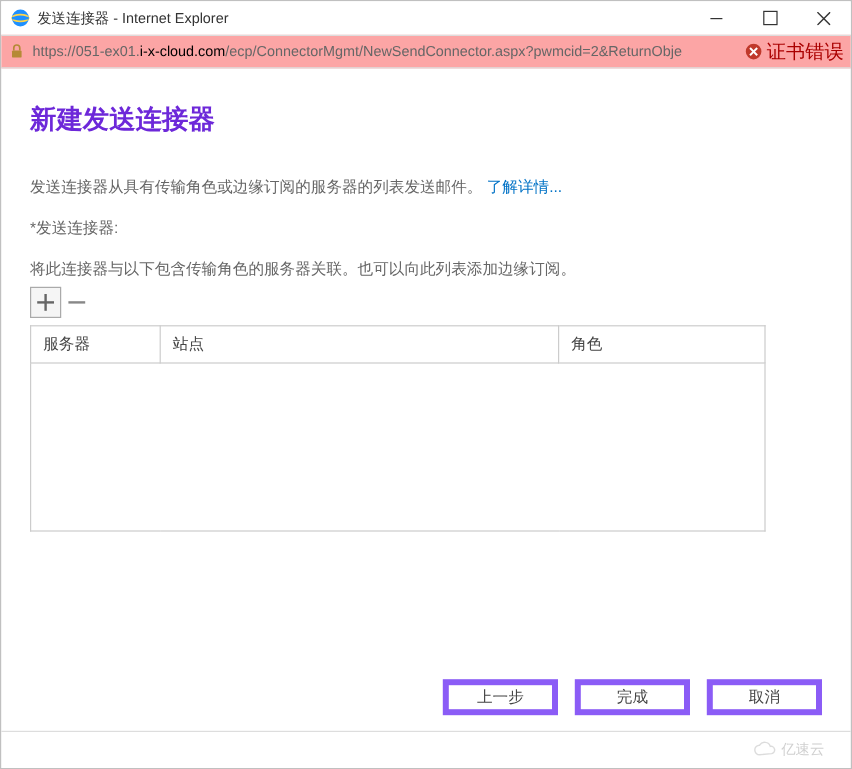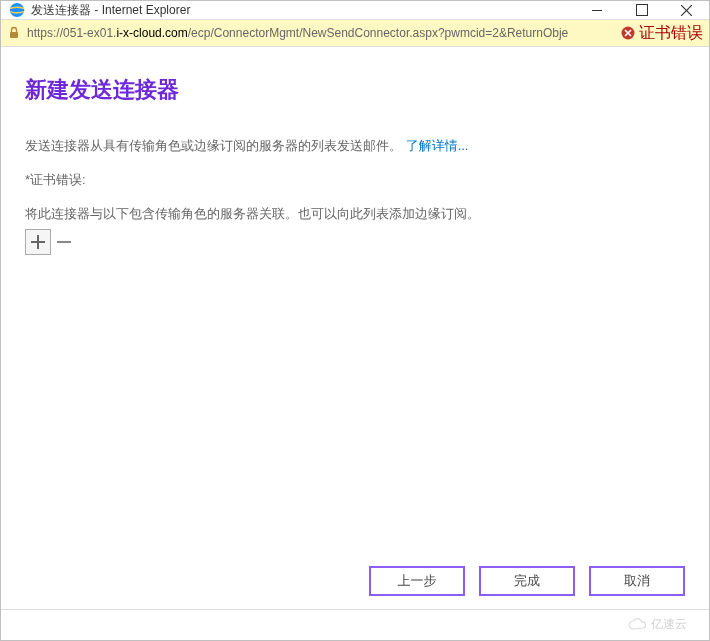--- a/index.html
+++ b/index.html
@@ -8,42 +8,42 @@
       font-size: 13px;
       background: #fff;
       width: 710px;
       height: 641px;
       position: relative;
       border: 1px solid #c0c0c0;
       overflow: hidden;
     }
     
     .titlebar {
-      height: 18px;
+      height: 28px;
       display: flex;
       align-items: center;
       padding: 0 0 0 8px;
       background: #fff;
     }
     .titlebar .ie-icon {
       width: 16px; height: 16px; margin-right: 6px;
     }
     .titlebar .title { flex: 0 0 auto; color: #333; font-size: 12px; }
     .titlebar .spacer { flex: 1; }
     .win-controls { display: flex; height: 100%; }
     .win-btn {
       width: 45px; display: flex; align-items: center; justify-content: center;
       cursor: pointer; font-family: Arial;
     }
     .win-min::before { content: ""; display:block; width:10px; height:1px; background:#333; }
     .win-max::before { content: ""; display:block; width:10px; height:10px; border:1px solid #333; }
     
     .urlbar {
       height: 28px;
-      background: #fef9c3;
+      background: #fca5a5;
       border-top: 1px solid #ddd;
       border-bottom: 1px solid #ddd;
       display: flex;
       align-items: center;
       padding: 0 6px;
       font-size: 12px;
       gap: 6px;
     }
     .lock-icon { width:14px; height:14px; flex-shrink:0; }
     .url-text { flex: 1; white-space: nowrap; overflow: hidden; color: #666; }
@@ -108,21 +108,21 @@
     
     .footer {
       position: absolute;
       bottom: 44px;
       right: 24px;
       display: flex;
       gap: 14px;
     }
     .btn {
       width: 96px; height: 30px;
-      border: 2px solid #8b5cf6;
+      border: 5px solid #8b5cf6;
       background: #fff;
       color: #444;
       font-size: 13px;
       cursor: pointer;
       display:flex; align-items:center; justify-content:center;
     }
     
     .watermark {
       position: absolute;
       right: 2px; bottom: 2px;
@@ -178,32 +178,51 @@
 </div>
 
 <div class="content">
   <h1 class="page-title">新建发送连接器</h1>
 
   <p class="desc">
     <span>发送连接器从具有传输角色或边缘订阅的服务器的列表发送邮件。</span>
     <a href="#">了解详情...</a>
   </p>
 
-  <p class="label">*证书错误:</p>
+  <p class="label">*发送连接器:</p>
   <p class="subdesc">将此连接器与以下包含传输角色的服务器关联。也可以向此列表添加边缘订阅。</p>
 
   <div class="tbl-toolbar">
     <div class="icon-btn add">
       <span class="plus"></span>
     </div>
     <div class="icon-btn remove">
       <span class="minus"></span>
     </div>
   </div>
 
+  <table class="grid">
+    <colgroup>
+      <col style="width:108px">
+      <col style="width:332px">
+      <col style="width:172px">
+    </colgroup>
+    <thead>
+      <tr>
+        <th>服务器</th>
+        <th>站点</th>
+        <th>角色</th>
+      </tr>
+    </thead>
+    <tbody>
+      <tr>
+        <td class="empty" colspan="3"></td>
+      </tr>
+    </tbody>
+  </table>
 </div>
 
 <div class="footer">
   <div class="btn">上一步</div>
   <div class="btn">完成</div>
   <div class="btn">取消</div>
 </div>
 
 <div class="bottom-divider"></div>
 

